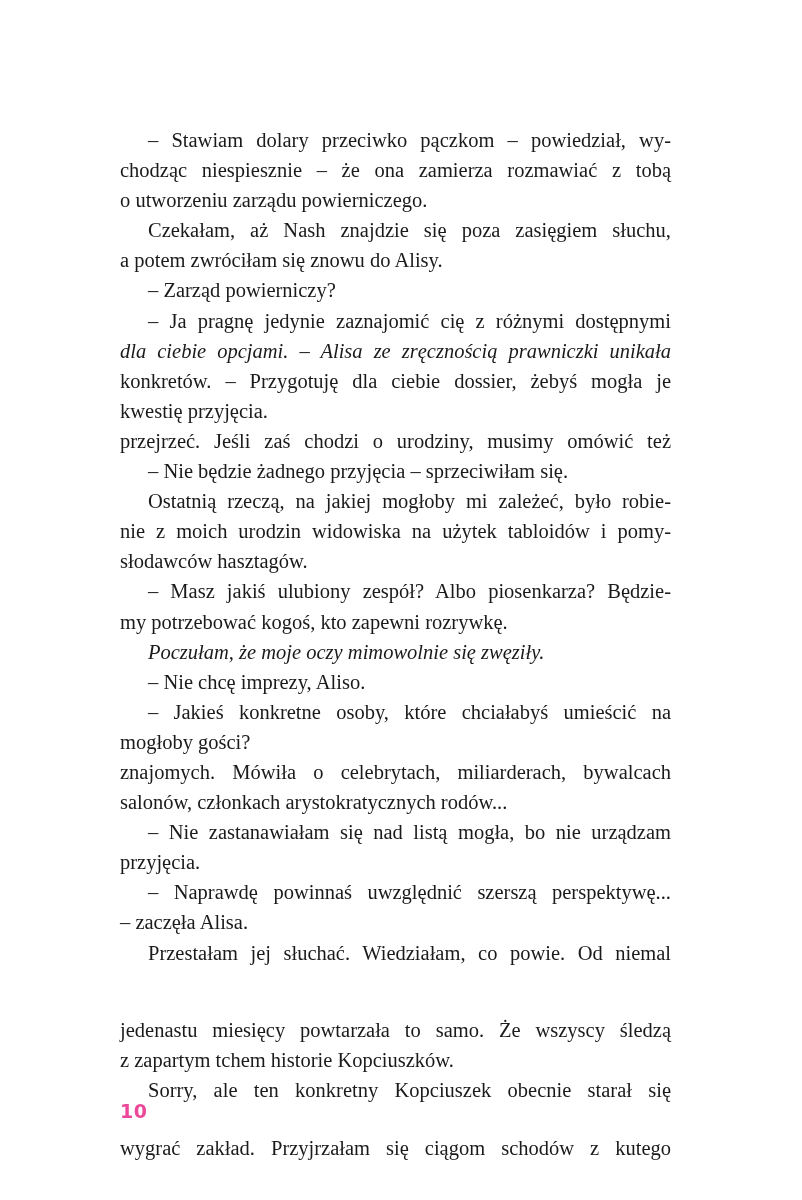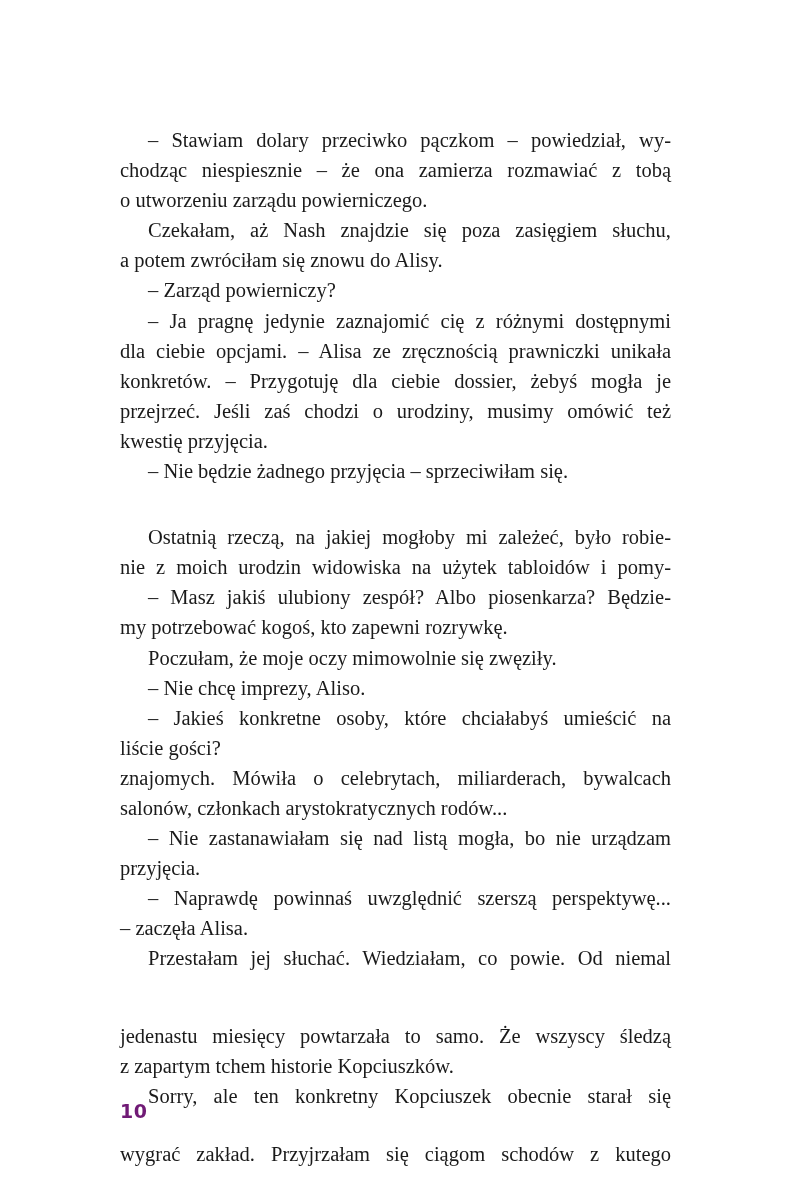--- a/index.html
+++ b/index.html
@@ -15,50 +15,51 @@
     white-space: nowrap;
     text-align: justify;
     text-align-last: justify;
     overflow: visible;
   }
   .line.indent { padding-left: 28px; }
   .line.last { text-align-last: left; }
   .page-number {
     position: absolute; left: 120px; top: 1100px;
     font-family: "DejaVu Sans", sans-serif;
-    font-weight: bold; font-size: 19px; color: #701a75;
+    font-weight: bold; font-size: 19px; color: #ec4899;
     letter-spacing: 0.5px;
     text-align: right;
   }
 </style>
 </head>
 <body>
 
 <div class="page">
   <div class="text-block" id="text-block">
       <div class="line indent" style="white-space: nowrap;">– Stawiam dolary przeciwko pączkom – powiedział, wy-</div>
       <div class="line" style="white-space: nowrap;">chodząc niespiesznie – że ona zamierza rozmawiać z tobą</div>
       <div class="line last" style="white-space: nowrap;">o utworzeniu zarządu powierniczego.</div>
       <div class="line indent" style="white-space: nowrap;">Czekałam, aż Nash znajdzie się poza zasięgiem słuchu,</div>
       <div class="line last" style="white-space: nowrap;">a potem zwróciłam się znowu do Alisy.</div>
       <div class="line indent last" style="white-space: nowrap;">– Zarząd powierniczy?</div>
       <div class="line indent" style="white-space: nowrap;">– Ja pragnę jedynie zaznajomić cię z różnymi dostępnymi</div>
-      <div class="line" style="white-space: nowrap;">dla ciebie opcjami. – Alisa ze zręcznością prawniczki unikała</div>
+      <div class="line" style="white-space: nowrap; font-style: italic;">dla ciebie opcjami. – Alisa ze zręcznością prawniczki unikała</div>
       <div class="line" style="white-space: nowrap;">konkretów. – Przygotuję dla ciebie dossier, żebyś mogła je</div>
+      <div class="line last" style="white-space: nowrap;">kwestię przyjęcia.</div>
       <div class="line" style="white-space: nowrap;">przejrzeć. Jeśli zaś chodzi o urodziny, musimy omówić też</div>
-      <div class="line last" style="white-space: nowrap;">kwestię przyjęcia.</div>
       <div class="line indent last" style="white-space: nowrap;">– Nie będzie żadnego przyjęcia – sprzeciwiłam się.</div>
-      <div class="line indent" style="white-space: nowrap; margin-top: 36px;">Ostatnią rzeczą, na jakiej mogłoby mi zależeć, było robie-</div>
+      <div class="line indent" style="white-space: nowrap;">Ostatnią rzeczą, na jakiej mogłoby mi zależeć, było robie-</div>
       <div class="line" style="white-space: nowrap;">nie z moich urodzin widowiska na użytek tabloidów i pomy-</div>
+      <div class="line last" style="white-space: nowrap;">słodawców hasztagów.</div>
       <div class="line indent" style="white-space: nowrap;">– Masz jakiś ulubiony zespół? Albo piosenkarza? Będzie-</div>
       <div class="line last" style="white-space: nowrap;">my potrzebować kogoś, kto zapewni rozrywkę.</div>
-      <div class="line indent last" style="white-space: nowrap;">Poczułam, że moje oczy mimowolnie się zwęziły.</div>
+      <div class="line indent last" style="white-space: nowrap; font-style: italic;">Poczułam, że moje oczy mimowolnie się zwęziły.</div>
       <div class="line indent last" style="white-space: nowrap;">– Nie chcę imprezy, Aliso.</div>
       <div class="line indent" style="white-space: nowrap;">– Jakieś konkretne osoby, które chciałabyś umieścić na</div>
-      <div class="line last" style="white-space: nowrap;">liście gości?</div>
+      <div class="line last" style="white-space: nowrap;">mogłoby gości?</div>
       <div class="line" style="white-space: nowrap;">znajomych. Mówiła o celebrytach, miliarderach, bywalcach</div>
       <div class="line last" style="white-space: nowrap;">salonów, członkach arystokratycznych rodów...</div>
       <div class="line indent" style="white-space: nowrap;">– Nie zastanawiałam się nad listą mogła, bo nie urządzam</div>
       <div class="line last" style="white-space: nowrap;">przyjęcia.</div>
       <div class="line indent" style="white-space: nowrap;">– Naprawdę powinnaś uwzględnić szerszą perspektywę...</div>
       <div class="line last" style="white-space: nowrap;">– zaczęła Alisa.</div>
       <div class="line indent" style="white-space: nowrap;">Przestałam jej słuchać. Wiedziałam, co powie. Od niemal</div>
       <div class="line" style="white-space: nowrap; margin-top: 47px;">jedenastu miesięcy powtarzała to samo. Że wszyscy śledzą</div>
       <div class="line last" style="white-space: nowrap;">z zapartym tchem historie Kopciuszków.</div>
       <div class="line indent" style="white-space: nowrap;">Sorry, ale ten konkretny Kopciuszek obecnie starał się</div>

